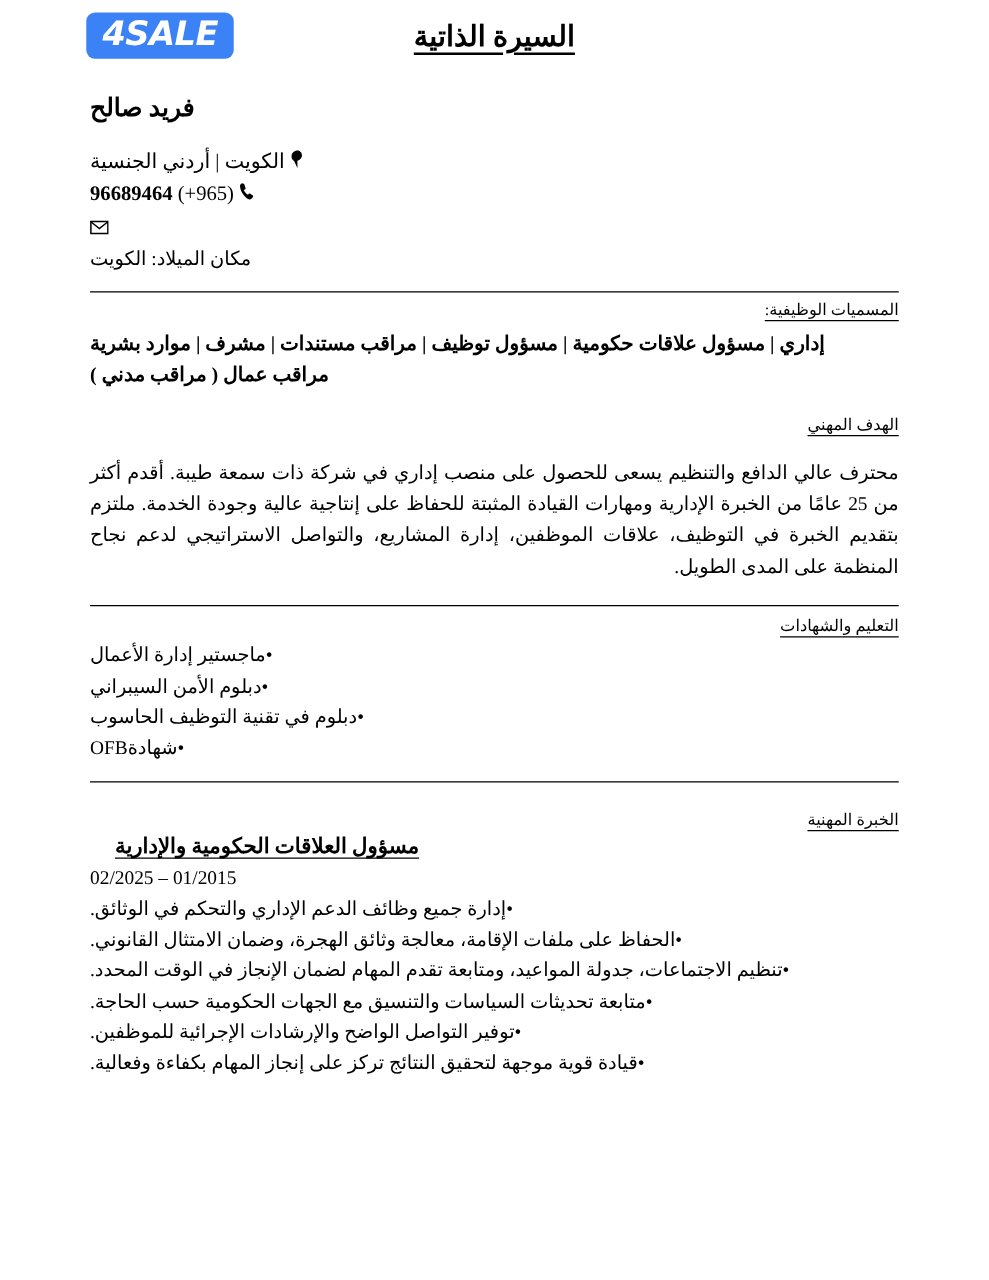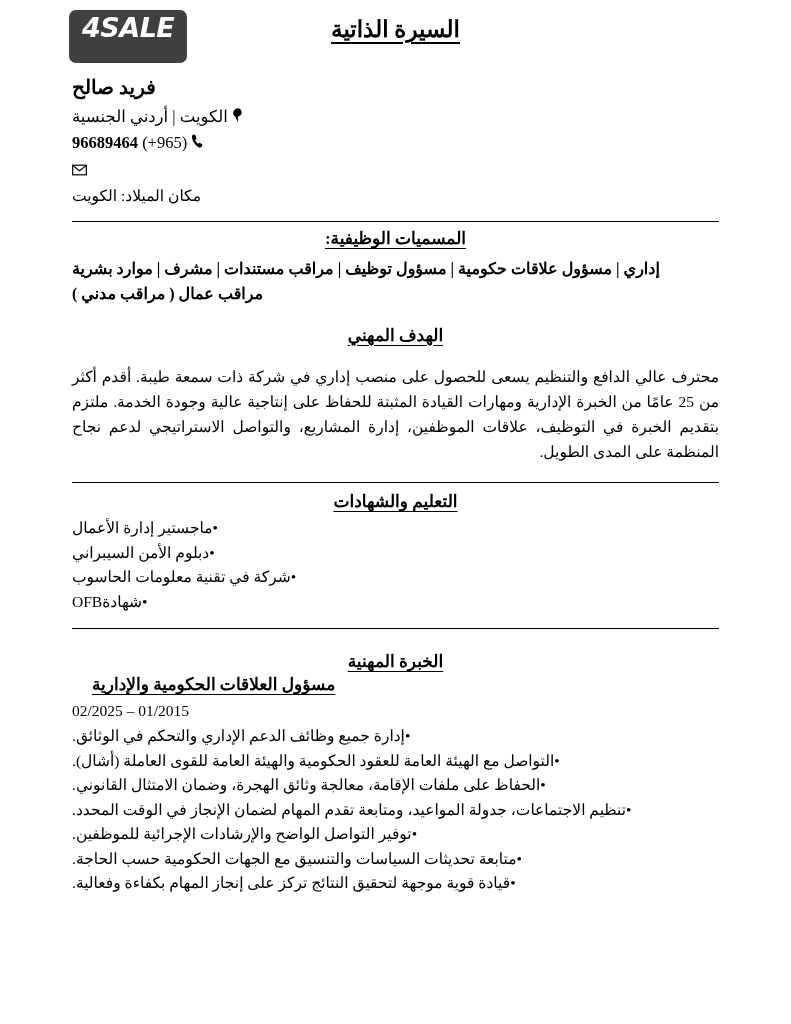--- a/index.html
+++ b/index.html
@@ -37,23 +37,23 @@
     font-size: 23px;
     font-weight: bold;
     text-decoration: underline;
     text-underline-offset: 5px;
     white-space: nowrap;
   }
   .logo-badge {
     position: absolute;
     top: 10px;
     left: -3px;
-    background: #404040;
+    background: #3b82f6;
     border-radius: 7px;
-    padding: 4px 13px 22px 13px;
+    padding: 4px 13px 6px 13px;
     display: inline-block;
   }
   .logo-text {
     font-family: "DejaVu Sans", sans-serif;
     font-size: 27px;
     font-weight: bold;
     font-style: italic;
     color: #ffffff;
     letter-spacing: -0.5px;
     line-height: 1;
@@ -62,21 +62,21 @@
 
   
   .contact-block {
     text-align: left;
     margin-top: 2px;
     line-height: 1.52;
   }
   .person-name {
     font-size: 20px;
     font-weight: bold;
-    margin-bottom: 2px;
+    margin-bottom: 14px;
   }
   .contact-line {
     font-size: 16.5px;
     white-space: nowrap;
   }
   .contact-line .ico {
     display: inline-block;
     margin-right: 5px;
     vertical-align: -1px;
   }
@@ -90,23 +90,23 @@
   hr.rule {
     border: none;
     border-top: 1.2px solid #000;
     margin: 0;
     height: 0;
   }
 
   
   .section { }
   .sec-head {
-    text-align: center;
-    font-size: 17px;
-    font-weight: bold;
+    text-align: right;
+    font-size: 13px;
+    font-weight: normal;
     text-decoration: underline;
     text-underline-offset: 4px;
     white-space: nowrap;
   }
   .sec-sub {
     text-align: left;
     font-size: 17px;
     font-weight: bold;
     text-decoration: underline;
     text-underline-offset: 4px;
@@ -222,40 +222,39 @@
   <div class="sp18"></div>
   <hr class="rule">
   <div class="sp8"></div>
 
   <div class="section">
     <div class="sec-head">التعليم والشهادات</div>
     <div class="sp4"></div>
     <ul class="bullets edu">
       <li>ماجستير إدارة الأعمال</li>
       <li>دبلوم الأمن السيبراني</li>
-      <li>شركة في تقنية معلومات الحاسوب</li>
+      <li>دبلوم في تقنية التوظيف الحاسوب</li>
       <li>شهادةOFB</li>
     </ul>
   </div>
 
   <div class="sp14"></div>
   <hr class="rule">
   <div class="sp22"></div>
 
   <div class="section">
     <div class="sec-head">الخبرة المهنية</div>
     <div class="sp2"></div>
     <div class="sec-sub">مسؤول العلاقات الحكومية والإدارية</div>
     <div class="sp4"></div>
     <div class="meta-line">01/2015 – 02/2025</div>
     <div class="sp2"></div>
     <ul class="bullets">
       <li>إدارة جميع وظائف الدعم الإداري والتحكم في الوثائق.</li>
-      <li>التواصل مع الهيئة العامة للعقود الحكومية والهيئة العامة للقوى العاملة (أشال).</li>
       <li>الحفاظ على ملفات الإقامة، معالجة وثائق الهجرة، وضمان الامتثال القانوني.</li>
       <li>تنظيم الاجتماعات، جدولة المواعيد، ومتابعة تقدم المهام لضمان الإنجاز في الوقت المحدد.</li>
+      <li>متابعة تحديثات السياسات والتنسيق مع الجهات الحكومية حسب الحاجة.</li>
       <li>توفير التواصل الواضح والإرشادات الإجرائية للموظفين.</li>
-      <li>متابعة تحديثات السياسات والتنسيق مع الجهات الحكومية حسب الحاجة.</li>
       <li>قيادة قوية موجهة لتحقيق النتائج تركز على إنجاز المهام بكفاءة وفعالية.</li>
     </ul>
   </div>
 
 </div>
 
 </body></html>

